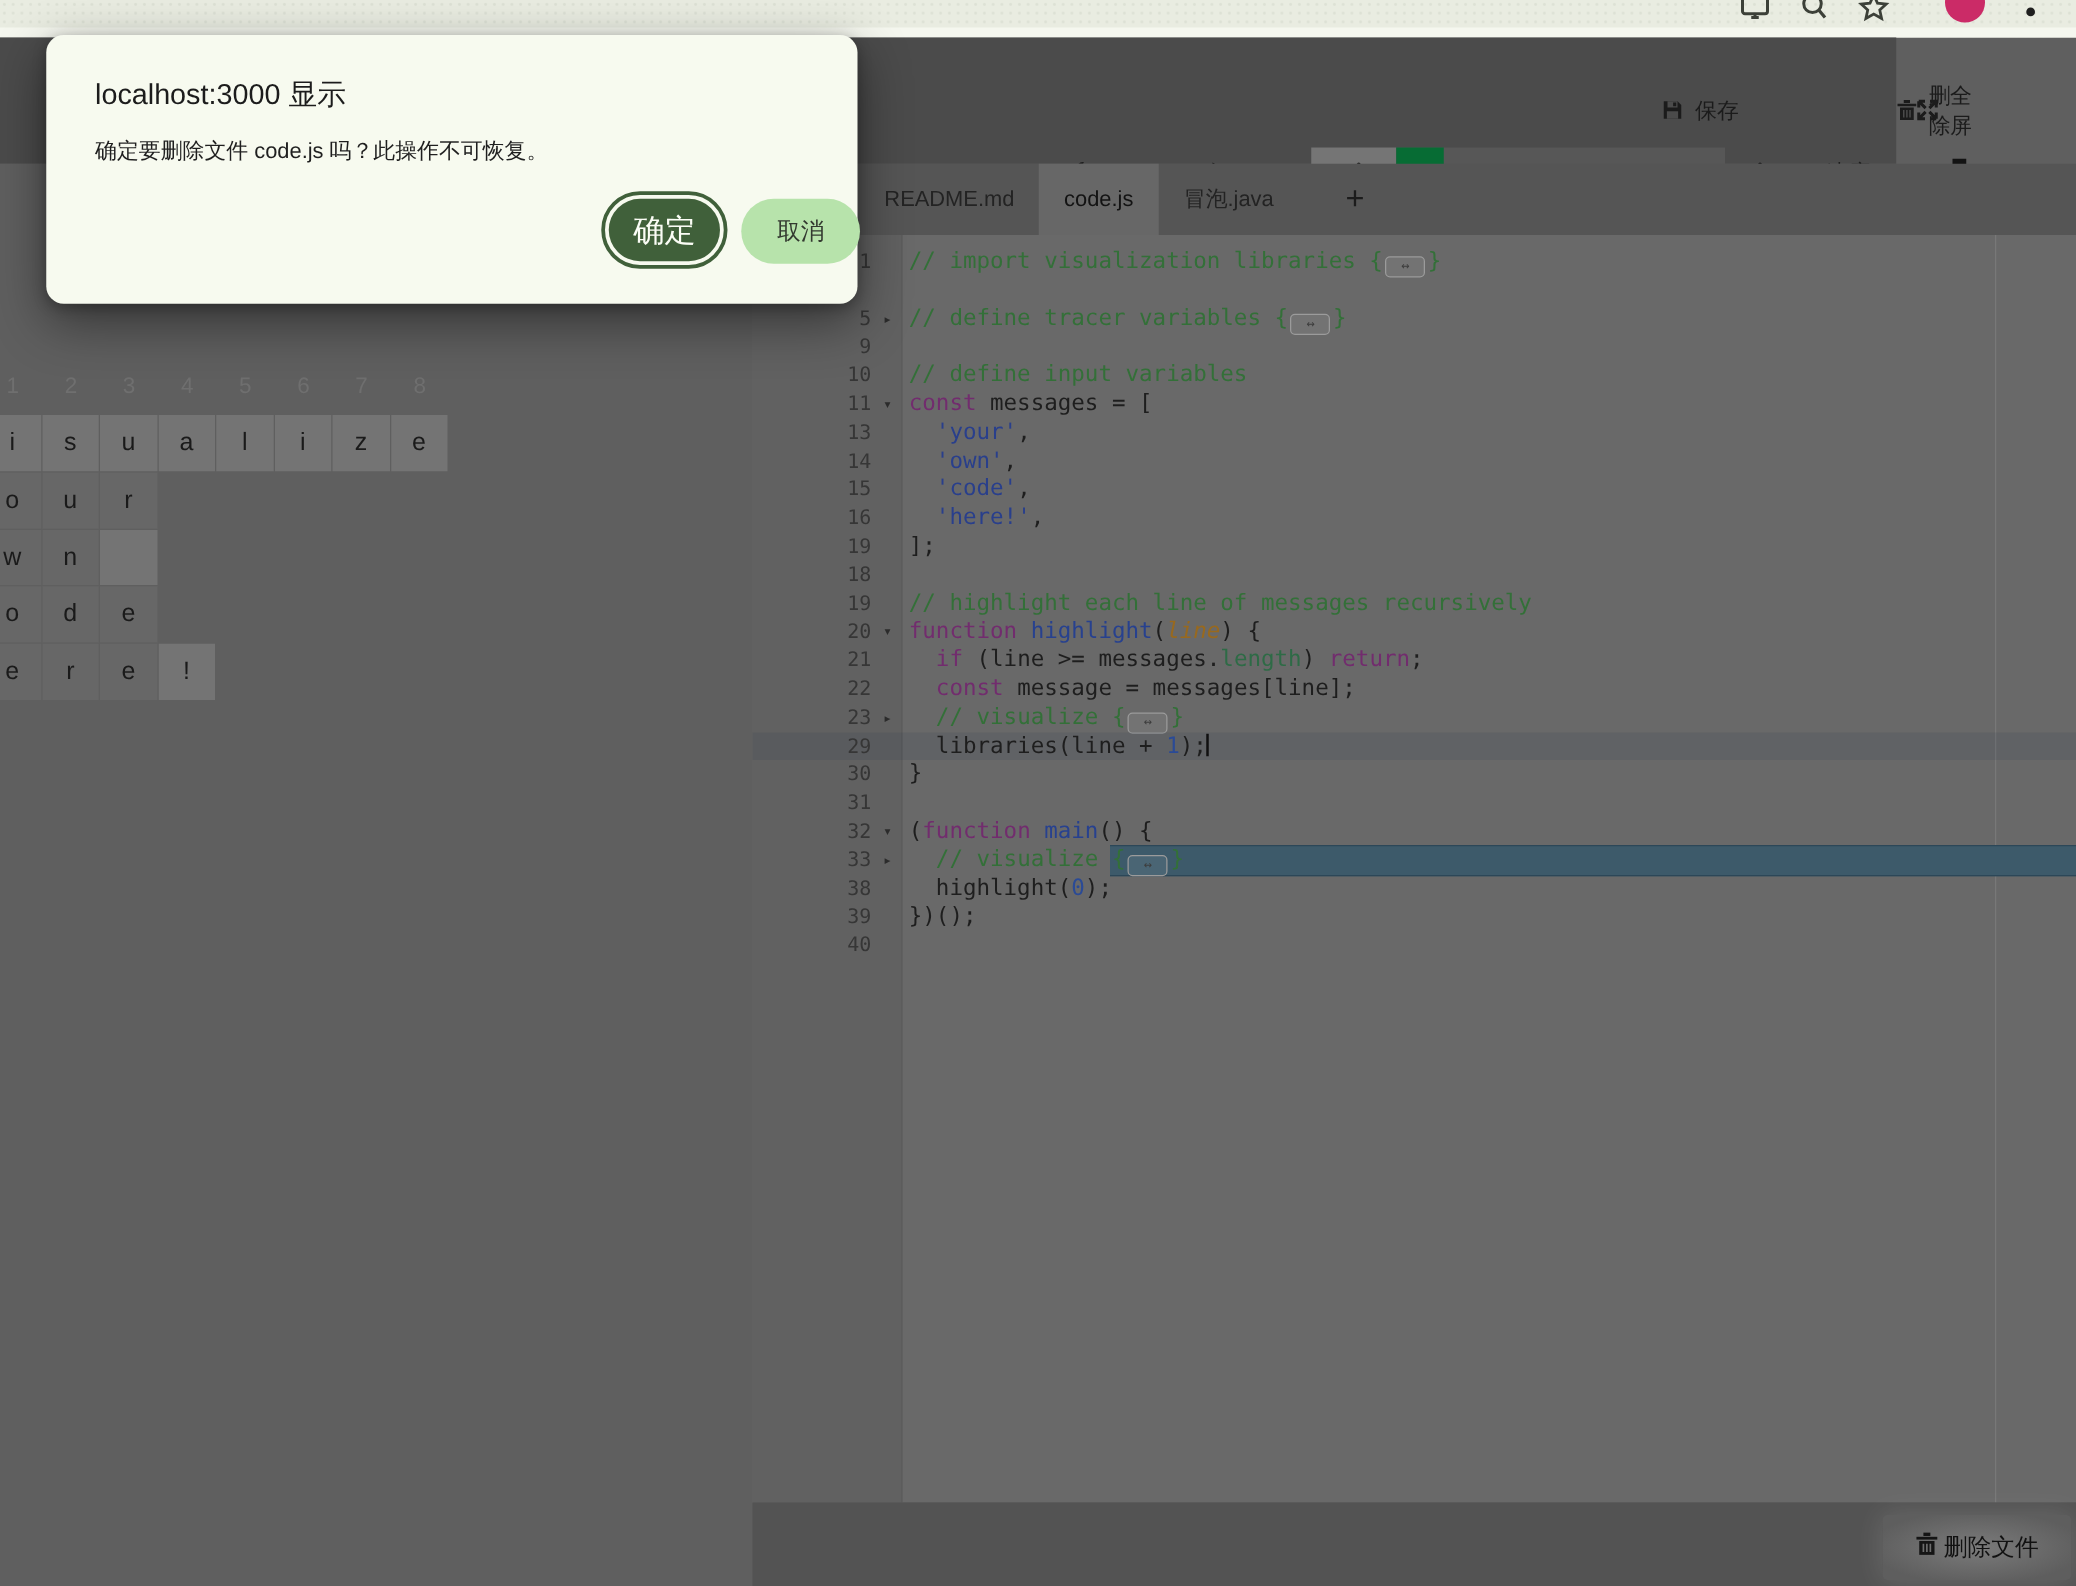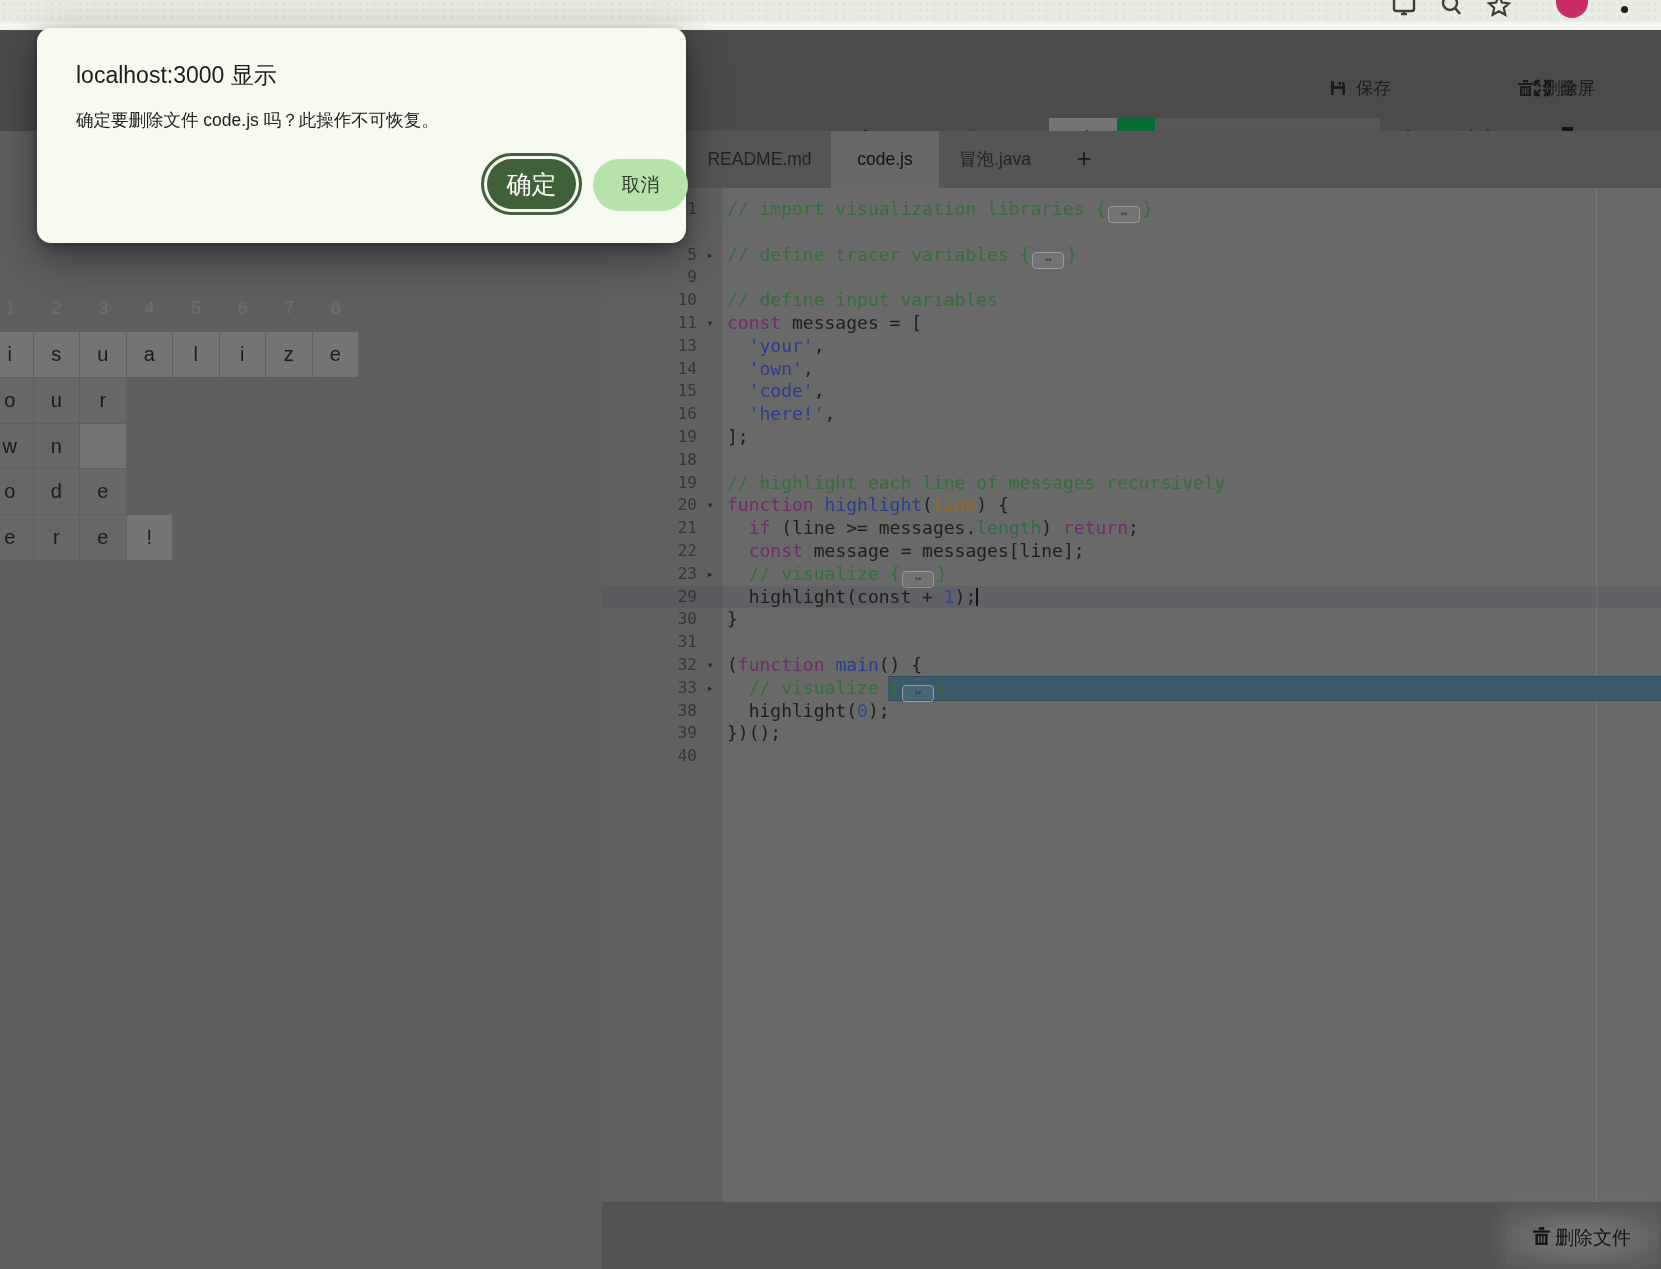--- a/index.html
+++ b/index.html
@@ -13,21 +13,21 @@
 
   
   #browser-strip{left:0;top:0;width:1661px;height:30px;background:#e9ece1;
     background-image:radial-gradient(#dde1d5 1px, transparent 1.2px);background-size:7px 7px;}
   #strip-lower{left:0;top:22px;width:1661px;height:8px;background:#f5f7ef;}
   .strip-icon{top:1px;width:24px;height:18px;color:#3c4038;}
   #avatar{left:1556px;top:-14px;width:32px;height:32px;border-radius:50%;}
   #menu-dot{left:1621px;top:6px;width:7px;height:7px;border-radius:50%;background:#1f1f1f;}
 
   
-  #app-header{left:0;top:30px;width:1661px;height:101px;background:#4b4b4b;}
+  #app-header{left:0;top:30px;width:1517px;height:101px;background:#4b4b4b;}
   #left-panel{left:0;top:131px;width:602px;height:1138px;background:#5f5f5f;}
   #tab-bar{left:602px;top:131px;width:1059px;height:57px;background:#555555;}
   #editor{left:602px;top:188px;width:1059px;height:1014px;background:#696969;}
   #editor-footer{left:602px;top:1202px;width:1059px;height:67px;background:#535353;}
 
   
   .hbtn{display:flex;align-items:center;gap:9px;height:28px;top:44px;color:#1b1b1b;font-size:17.5px;cursor:pointer;}
   .hbtn svg{display:block;}
   #build-btn{left:853px;top:96px;display:flex;gap:9px;align-items:center;color:#161616;font-size:17.5px;height:28px;}
   #run-btn{left:970px;top:96px;display:flex;gap:10px;align-items:center;color:#161616;font-size:17.5px;height:28px;}
@@ -40,21 +40,21 @@
   #speed-label{left:1461px;top:96px;color:#1d1d1d;font-size:17.5px;}
   #speed-slider{left:1517px;top:107px;width:103px;height:6px;}
   #speed-fill{left:0;top:0;width:45px;height:6px;background:#9d9d9d;}
   #speed-rest{left:45px;top:0;width:58px;height:6px;background:#898989;}
   #speed-handle{left:45px;top:-10px;width:11px;height:26px;background:#131313;}
 
   
   #tabs{left:86px;top:0;height:57px;display:flex;}
   .tab{height:57px;line-height:57px;text-align:center;color:#232323;font-size:17.5px;cursor:pointer;}
   .tab:nth-child(1){width:143px;}
-  .tab:nth-child(2){width:108px;}
+  .tab:nth-child(2){width:96px;}
   .tab:nth-child(3){width:112px;}
   .tab.active{background:#676767;color:#131313;}
   #add-tab{left:460px;top:0;width:44px;height:57px;line-height:55px;text-align:center;color:#1c1c1c;font-size:26px;cursor:pointer;}
 
   
   #gutter-col{left:0;top:0;width:119px;height:1014px;background:#616161;border-right:1px solid rgba(0,0,0,0.07);}
   #ruler{left:994px;top:0;width:1px;height:1014px;background:rgba(255,255,255,0.10);}
   #code-lines{left:0;top:10px;width:1059px;}
   .code-row{position:relative;height:22.8px;font-family:"DejaVu Sans Mono","Liberation Mono",monospace;font-size:18px;line-height:22.8px;white-space:pre;}
   .band-active{position:absolute;left:0;right:0;top:0;bottom:0;background:rgba(20,40,70,0.10);}
@@ -264,21 +264,21 @@
       <div class="code-row"><span class="lnum">14</span><span class="code-text"><span class="tk-v">  </span><span class="tk-s">'own'</span><span class="tk-v">,</span></span></div>
       <div class="code-row"><span class="lnum">15</span><span class="code-text"><span class="tk-v">  </span><span class="tk-s">'code'</span><span class="tk-v">,</span></span></div>
       <div class="code-row"><span class="lnum">16</span><span class="code-text"><span class="tk-v">  </span><span class="tk-s">'here!'</span><span class="tk-v">,</span></span></div>
       <div class="code-row"><span class="lnum">19</span><span class="code-text"><span class="tk-v">];</span></span></div>
       <div class="code-row"><span class="lnum">18</span><span class="code-text"></span></div>
       <div class="code-row"><span class="lnum">19</span><span class="code-text"><span class="tk-c">// highlight each line of messages recursively</span></span></div>
       <div class="code-row"><span class="lnum">20</span><span class="fold-arrow">▾</span><span class="code-text"><span class="tk-k">function</span><span class="tk-d"> highlight</span><span class="tk-v">(</span><span class="tk-p">line</span><span class="tk-v">) {</span></span></div>
       <div class="code-row"><span class="lnum">21</span><span class="code-text"><span class="tk-v">  </span><span class="tk-k">if</span><span class="tk-v"> (line &gt;= messages.</span><span class="tk-t">length</span><span class="tk-v">) </span><span class="tk-k">return</span><span class="tk-v">;</span></span></div>
       <div class="code-row"><span class="lnum">22</span><span class="code-text"><span class="tk-v">  </span><span class="tk-k">const</span><span class="tk-v"> message = messages[line];</span></span></div>
       <div class="code-row"><span class="lnum">23</span><span class="fold-arrow">▸</span><span class="code-text"><span class="tk-v">  </span><span class="tk-c">// visualize {</span><span class="fold-widget">↔</span><span class="tk-c">}</span></span></div>
-      <div class="code-row"><div class="band-active"></div><span class="lnum">29</span><span class="code-text"><span class="tk-v">  highlight(const + </span><span class="tk-n">1</span><span class="tk-v">);</span><span class="cursor"></span></span></div>
+      <div class="code-row"><div class="band-active"></div><span class="lnum">29</span><span class="code-text"><span class="tk-v">  libraries(line + </span><span class="tk-n">1</span><span class="tk-v">);</span><span class="cursor"></span></span></div>
       <div class="code-row"><span class="lnum">30</span><span class="code-text"><span class="tk-v">}</span></span></div>
       <div class="code-row"><span class="lnum">31</span><span class="code-text"></span></div>
       <div class="code-row"><span class="lnum">32</span><span class="fold-arrow">▾</span><span class="code-text"><span class="tk-v">(</span><span class="tk-k">function</span><span class="tk-d"> main</span><span class="tk-v">() {</span></span></div>
       <div class="code-row"><div class="band-sel"></div><span class="lnum">33</span><span class="fold-arrow">▸</span><span class="code-text"><span class="tk-v">  </span><span class="tk-c">// visualize {</span><span class="fold-widget">↔</span><span class="tk-c">}</span></span></div>
       <div class="code-row"><span class="lnum">38</span><span class="code-text"><span class="tk-v">  highlight(</span><span class="tk-n">0</span><span class="tk-v">);</span></span></div>
       <div class="code-row"><span class="lnum">39</span><span class="code-text"><span class="tk-v">})();</span></span></div>
       <div class="code-row"><span class="lnum">40</span><span class="code-text"></span></div>
     </div>
 </div>
 

